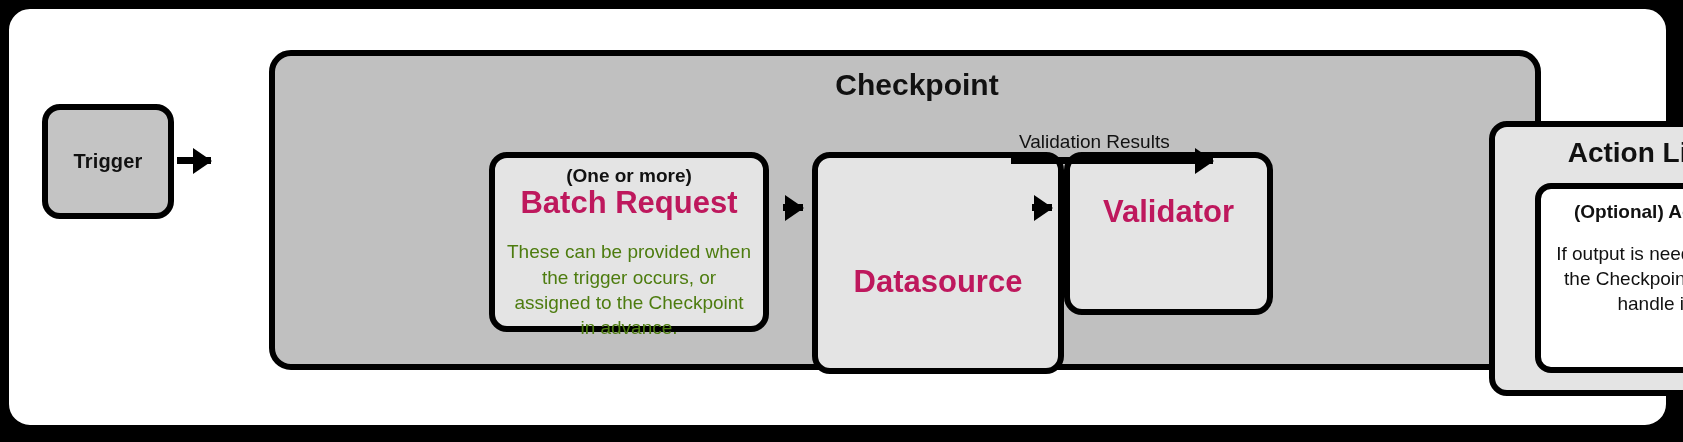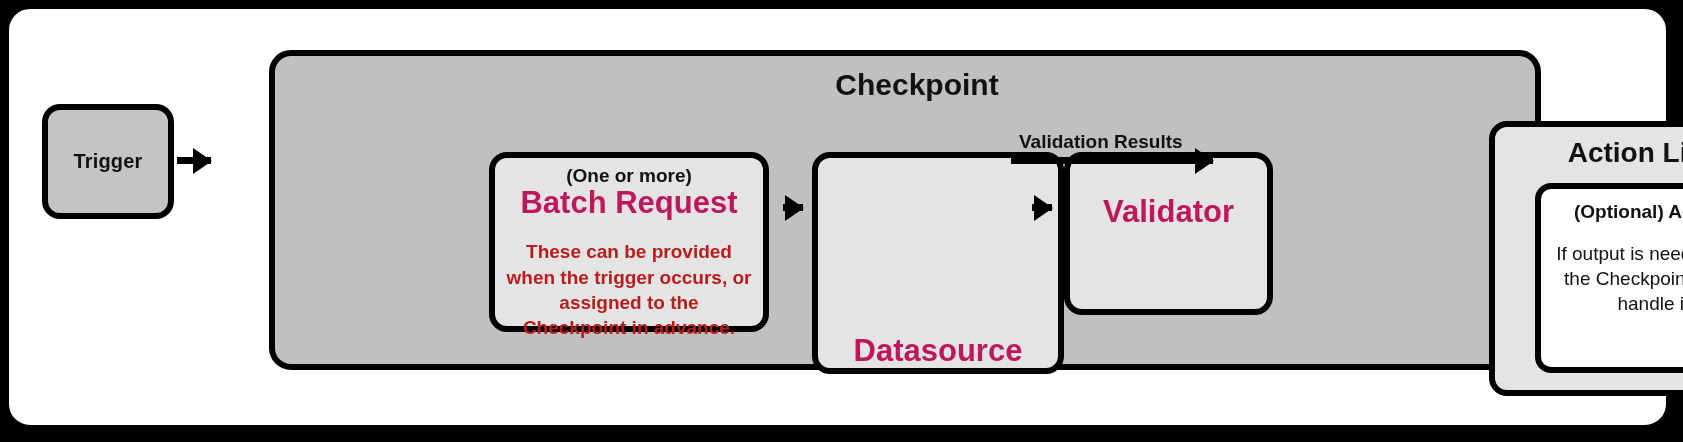--- a/index.html
+++ b/index.html
@@ -69,21 +69,21 @@
   }
   #arrow-trigger-batch { left: 168px;  top: 148px; width: 34px; }
   #arrow-batch-ds      { left: 508px;  top: 148px; width: 20px; }
   #arrow-ds-val        { left: 757px;  top: 148px; width: 20px; }
   #arrow-val-actions   { left: 1002px; top: 148px; width: 202px; }
   #arrow-into-list     { left: 1222px; top: 148px; width: 24px; }
 
   .arrow-label {
     position: absolute;
     font-size: 19px;
-    font-weight: bold;
+    font-weight: normal;
     color: #111111;
     white-space: nowrap;
   }
   #validation-results-label { left: 1010px; top: 122px; }
 
   
   #checkpoint-container {
     position: absolute;
     left: 260px;
     top: 41px;
@@ -121,21 +121,21 @@
     width: 280px;
     height: 180px;
     padding: 6px 10px 0 10px;
   }
   #datasource-node {
     left: 537px;
     top: 96px;
     width: 252px;
     height: 222px;
     display: flex;
-    align-items: flex-end;
+    align-items: center;
     justify-content: center;
   }
   #validator-node {
     left: 789px;
     top: 96px;
     width: 209px;
     height: 163px;
     display: flex;
     align-items: flex-start;
     justify-content: center;
@@ -151,22 +151,22 @@
 
   .node-kicker {
     font-size: 19px;
     font-weight: bold;
     color: #111111;
     line-height: 1.1;
     margin-top: 2px;
   }
   .node-body {
     font-size: 19px;
-    font-weight: bold;
-    color: #b91c1c;
+    font-weight: normal;
+    color: #4d7c0f;
     line-height: 1.32;
     margin-top: 20px;
   }
 
   
   #action-list-container {
     position: absolute;
     left: 1214px;
     top: 65px;
     width: 302px;

